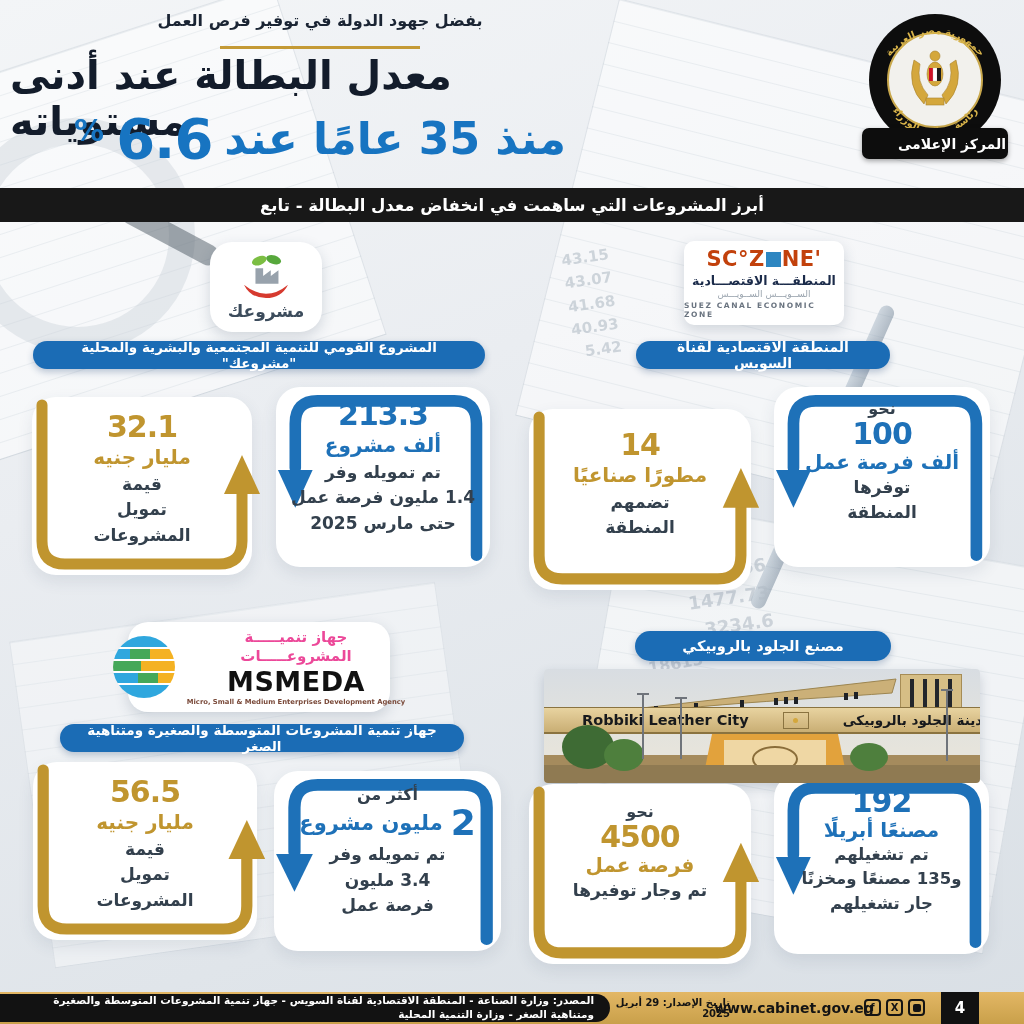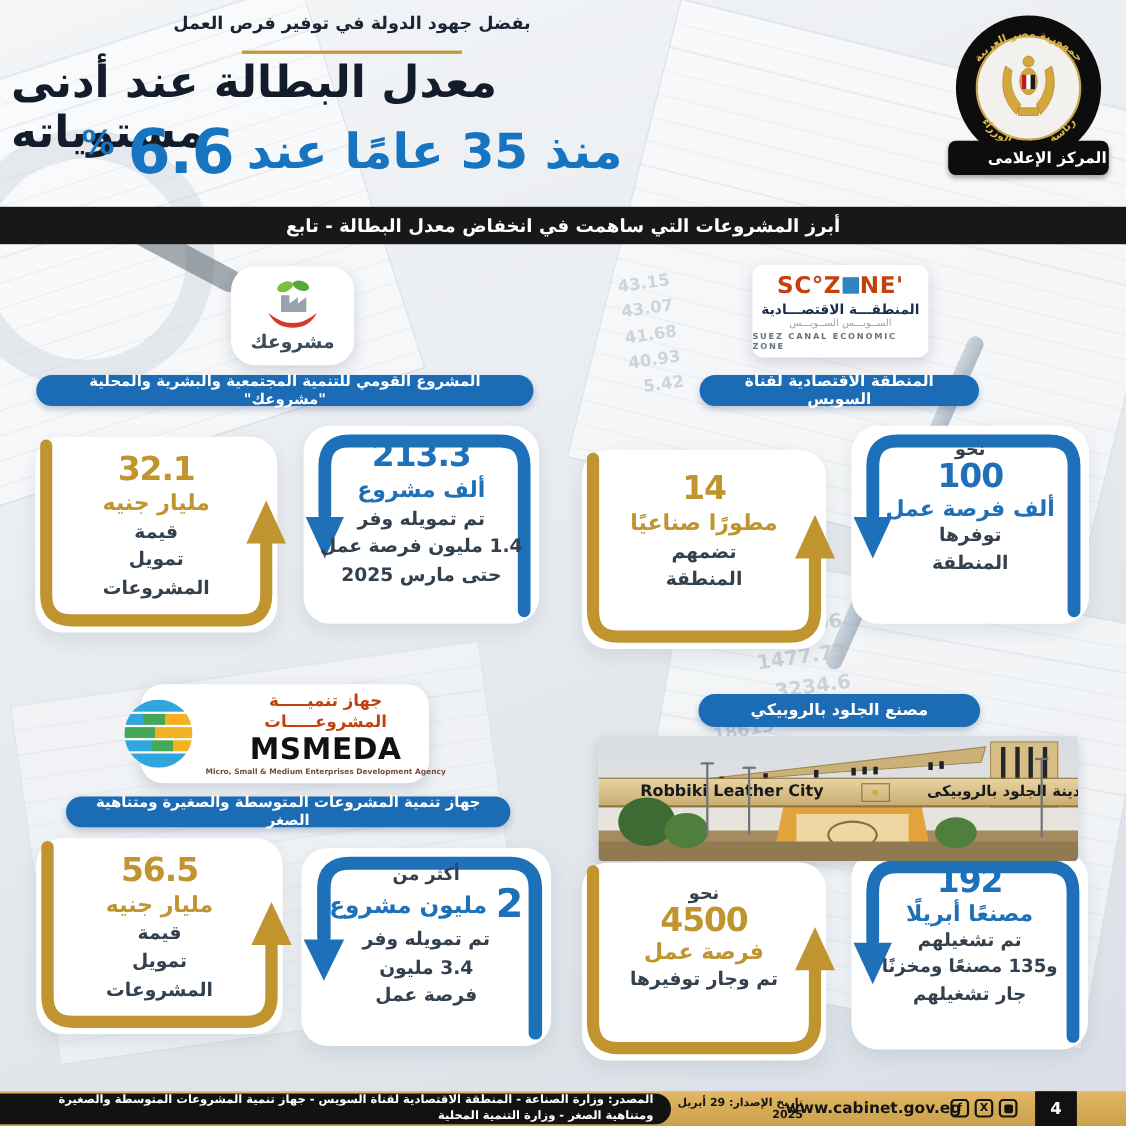--- a/index.html
+++ b/index.html
@@ -55,21 +55,21 @@
   
   .mash-label{font-size:17px;font-weight:800;color:#3c4c5c;margin-top:2px;}
   .scz-wordmark{display:flex;align-items:center;font-size:21px;font-weight:800;color:#c2410c;letter-spacing:.5px;}
   .scz-sq{display:inline-block;width:15px;height:15px;background:#2e86c1;margin:0 1px;}
   .scz-ar1{font-size:12.5px;font-weight:800;color:#1b2b4a;margin-top:2px;}
   .scz-ar2{font-size:9px;color:#9aa4ae;margin-top:1px;}
   .scz-en{font-size:7.5px;color:#6a7480;letter-spacing:1.6px;margin-top:2px;font-weight:700;}
   .msm-globe{width:62px;height:62px;border-radius:50%;overflow:hidden;background:#fff;
              display:flex;flex-direction:column;gap:2px;flex:0 0 auto;}
   .msm-globe div{width:100%;}
-  .msm-ar{font-size:15px;font-weight:800;color:#c2410c;line-height:1.25;text-align:center;}
+  .msm-ar{font-size:15px;font-weight:800;color:#ec4899;line-height:1.25;text-align:center;}
   .msm-en{font-size:27px;font-weight:800;color:#111;line-height:1;margin-top:2px;letter-spacing:.5px;}
   .msm-tag{font-size:6.8px;color:#7a4a3a;font-weight:700;margin-top:3px;white-space:nowrap;}
   
   .photo{position:absolute;left:544px;top:669px;width:436px;height:114px;overflow:hidden;border-radius:4px;
          background:linear-gradient(#d8dde2 0%,#e6e4dc 70%);box-shadow:0 5px 12px rgba(40,60,90,.2);}
   .beam{position:absolute;left:0;top:38px;width:436px;height:27px;z-index:3;
         background:linear-gradient(#e8d3a0,#c9ae74);border-top:1px solid #8a7340;border-bottom:2px solid #8a7340;
         display:flex;align-items:center;}
   .beam .sign-en{font-size:14.5px;font-weight:800;color:#17191c;margin-left:38px;white-space:nowrap;}
   .beam .sign-ar{font-size:13.5px;font-weight:800;color:#17191c;margin-left:34px;white-space:nowrap;}

